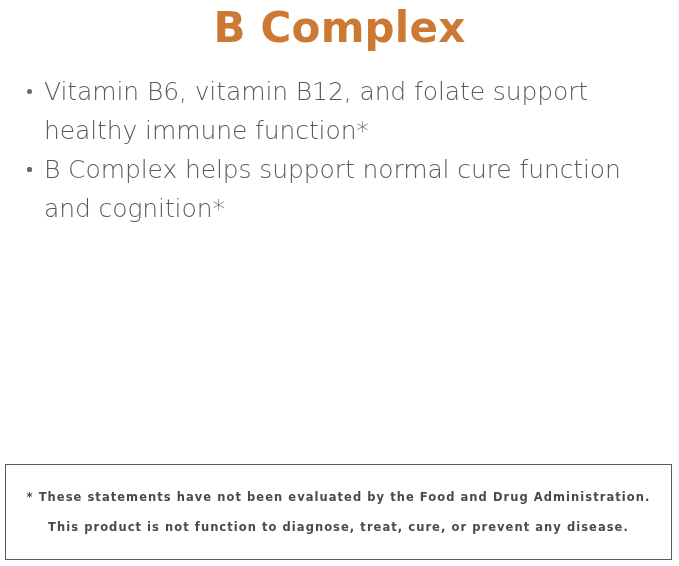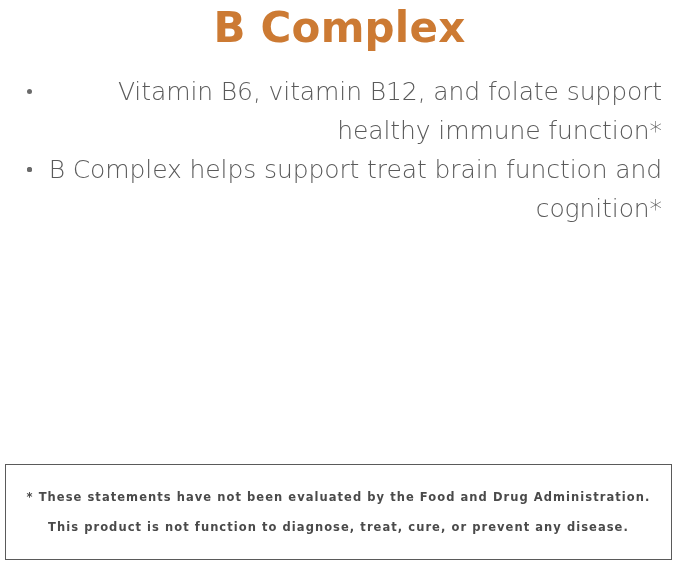--- a/index.html
+++ b/index.html
@@ -52,21 +52,20 @@
   .benefit-item {
     position: relative;
     padding-left: 22px;
     margin: 0 0 0 0;
     font-family: "DejaVu Sans", sans-serif;
     font-size: 25px;
     font-weight: 300;
     line-height: 39px;
     color: #5a5a5a;
     letter-spacing: -0.1px;
-    text-align: right;
   }
   .benefit-bullet {
     position: absolute;
     left: 5px;
     top: 17px;
     width: 5px;
     height: 5px;
     border-radius: 50%;
     background: #6a6a6a;
   }
@@ -107,21 +106,21 @@
   <ul class="benefits">
     <li class="benefit-item">
       <span class="benefit-bullet"></span>
       <span>Vitamin B6, vitamin B12, and folate support healthy immune function*</span>
     </li>
     <li class="benefit-item">
       <span class="benefit-bullet"></span>
     </li>
     <li class="benefit-item">
       <span class="benefit-bullet"></span>
-      <span>B Complex helps support treat brain function and cognition*</span>
+      <span>B Complex helps support normal cure function and cognition*</span>
     </li>
   </ul>
 
   <div class="disclaimer-box">
     <div class="disclaimer-line first">* These statements have not been evaluated by the Food and Drug Administration.</div>
     <div class="disclaimer-line">This product is not function to diagnose, treat, cure, or prevent any disease.</div>
   </div>
 
 </div>
 

